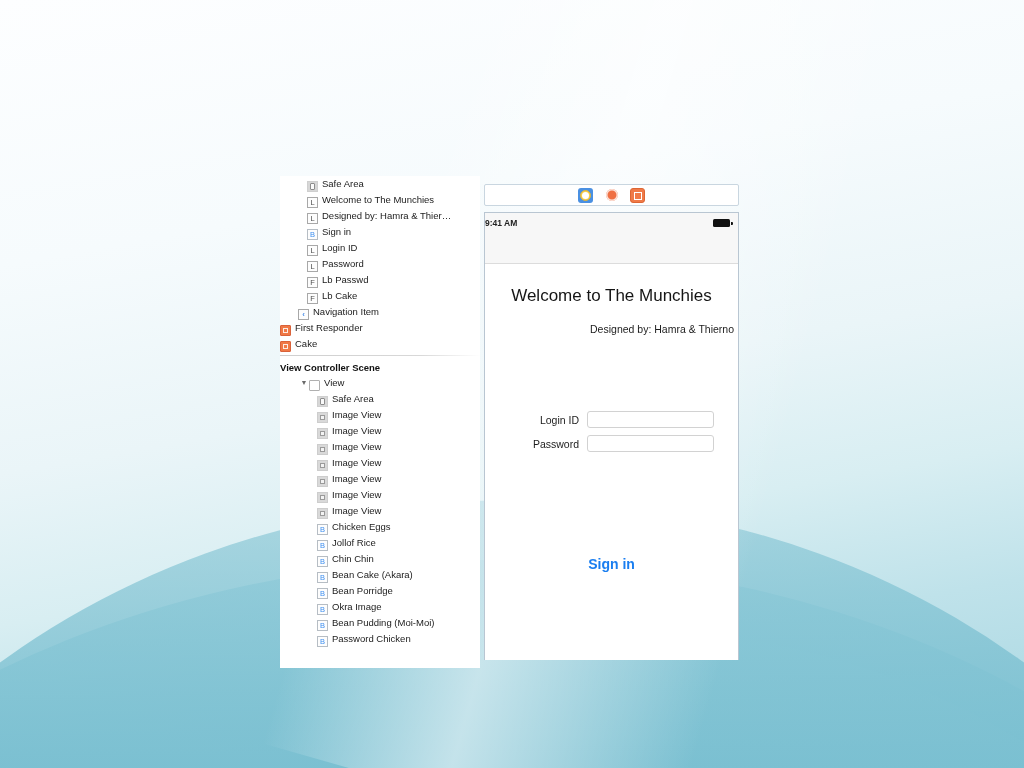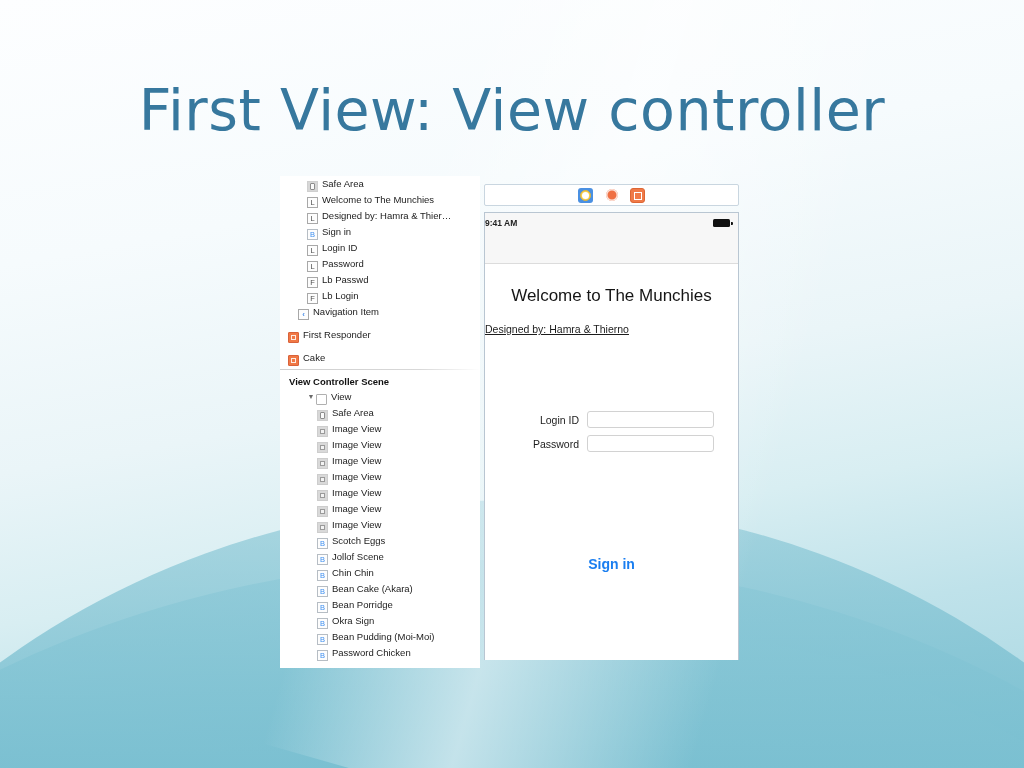--- a/index.html
+++ b/index.html
@@ -201,29 +201,29 @@
     font-size: 7px;
     line-height: 16px;
   }
   .scene-header {
     display: flex;
     align-items: center;
     height: 16px;
     font-size: 9.5px;
     font-weight: 700;
     color: #111;
-    padding-left: 9px;
+    padding-left: 0;
   }
   .sep {
     height: 1px;
     margin: 3px 0 3px 0;
     background: linear-gradient(90deg, #cfcfcf 0%, #d8d8d8 70%, rgba(216,216,216,0) 100%);
   }
-  .ind-0  { padding-left: 8px; margin-top: 7px;  }
-  .ind-1  { padding-left: 26px;  }
+  .ind-0  { padding-left: 0px;  }
+  .ind-1  { padding-left: 19px;  }
   .ind-2  { padding-left: 18px; }
   .ind-3  { padding-left: 27px; }
 
   
   #canvas-panel {
     position: absolute;
     left: 203px;
     top: 0;
     width: 261px;
     height: 492px;
@@ -358,24 +358,23 @@
     top: 22px;
     text-align: center;
     font-size: 17px;
     color: #151515;
     font-family: "Liberation Sans", sans-serif;
   }
   #designed-by {
     position: absolute;
     left: 0; right: 4px;
     top: 59px;
-    text-align: left;
+    text-align: right;
     font-size: 10.5px;
     color: #1c1c1c;
-    text-decoration: underline;
   }
   .field-row {
     position: absolute;
     display: flex;
     align-items: center;
     left: 34px;
     width: 195px;
   }
   .field-row .flabel {
     width: 68px;
@@ -407,21 +406,20 @@
 </style>
 </head>
 <body>
 
 <div id="slide">
   <div class="wave wave-c"></div>
   <div class="wave wave-b"></div>
   <div class="wave wave-a"></div>
   <div class="sheen"></div>
 
-  <div id="slide-title">First View: View controller</div>
 
   <div id="xcode-shot">
 
     <div id="outline-panel">
       <div id="outline-top">
           <div class="row ind-3">
             <span class="ico ico-safe"></span>
             <span class="lbl">Safe Area</span>
           </div>
           <div class="row ind-3">
@@ -443,21 +441,21 @@
           <div class="row ind-3">
             <span class="ico ico-letter">L</span>
             <span class="lbl">Password</span>
           </div>
           <div class="row ind-3">
             <span class="ico ico-letter">F</span>
             <span class="lbl">Lb Passwd</span>
           </div>
           <div class="row ind-3">
             <span class="ico ico-letter">F</span>
-            <span class="lbl">Lb Login</span>
+            <span class="lbl">Lb Cake</span>
           </div>
           <div class="row ind-2">
             <span class="ico ico-chevron">‹</span>
             <span class="lbl">Navigation Item</span>
           </div>
           <div class="row ind-0">
             <span class="ico ico-orange"></span>
             <span class="lbl">First Responder</span>
           </div>
           <div class="row ind-0">
@@ -511,46 +509,46 @@
             <span class="lbl">Image View</span>
           </div>
           <div class="row ind-3">
             <span class="disclosure"></span>
             <span class="ico ico-image"></span>
             <span class="lbl">Image View</span>
           </div>
           <div class="row ind-3">
             <span class="disclosure"></span>
             <span class="ico ico-letter blue">B</span>
-            <span class="lbl">Scotch Eggs</span>
-          </div>
-          <div class="row ind-3">
-            <span class="disclosure"></span>
-            <span class="ico ico-letter blue">B</span>
-            <span class="lbl">Jollof Scene</span>
+            <span class="lbl">Chicken Eggs</span>
+          </div>
+          <div class="row ind-3">
+            <span class="disclosure"></span>
+            <span class="ico ico-letter blue">B</span>
+            <span class="lbl">Jollof Rice</span>
           </div>
           <div class="row ind-3">
             <span class="disclosure"></span>
             <span class="ico ico-letter blue">B</span>
             <span class="lbl">Chin Chin</span>
           </div>
           <div class="row ind-3">
             <span class="disclosure"></span>
             <span class="ico ico-letter blue">B</span>
             <span class="lbl">Bean Cake (Akara)</span>
           </div>
           <div class="row ind-3">
             <span class="disclosure"></span>
             <span class="ico ico-letter blue">B</span>
             <span class="lbl">Bean Porridge</span>
           </div>
           <div class="row ind-3">
             <span class="disclosure"></span>
             <span class="ico ico-letter blue">B</span>
-            <span class="lbl">Okra Sign</span>
+            <span class="lbl">Okra Image</span>
           </div>
           <div class="row ind-3">
             <span class="disclosure"></span>
             <span class="ico ico-letter blue">B</span>
             <span class="lbl">Bean Pudding (Moi-Moi)</span>
           </div>
           <div class="row ind-3">
             <span class="disclosure"></span>
             <span class="ico ico-letter blue">B</span>
             <span class="lbl">Password Chicken</span>

